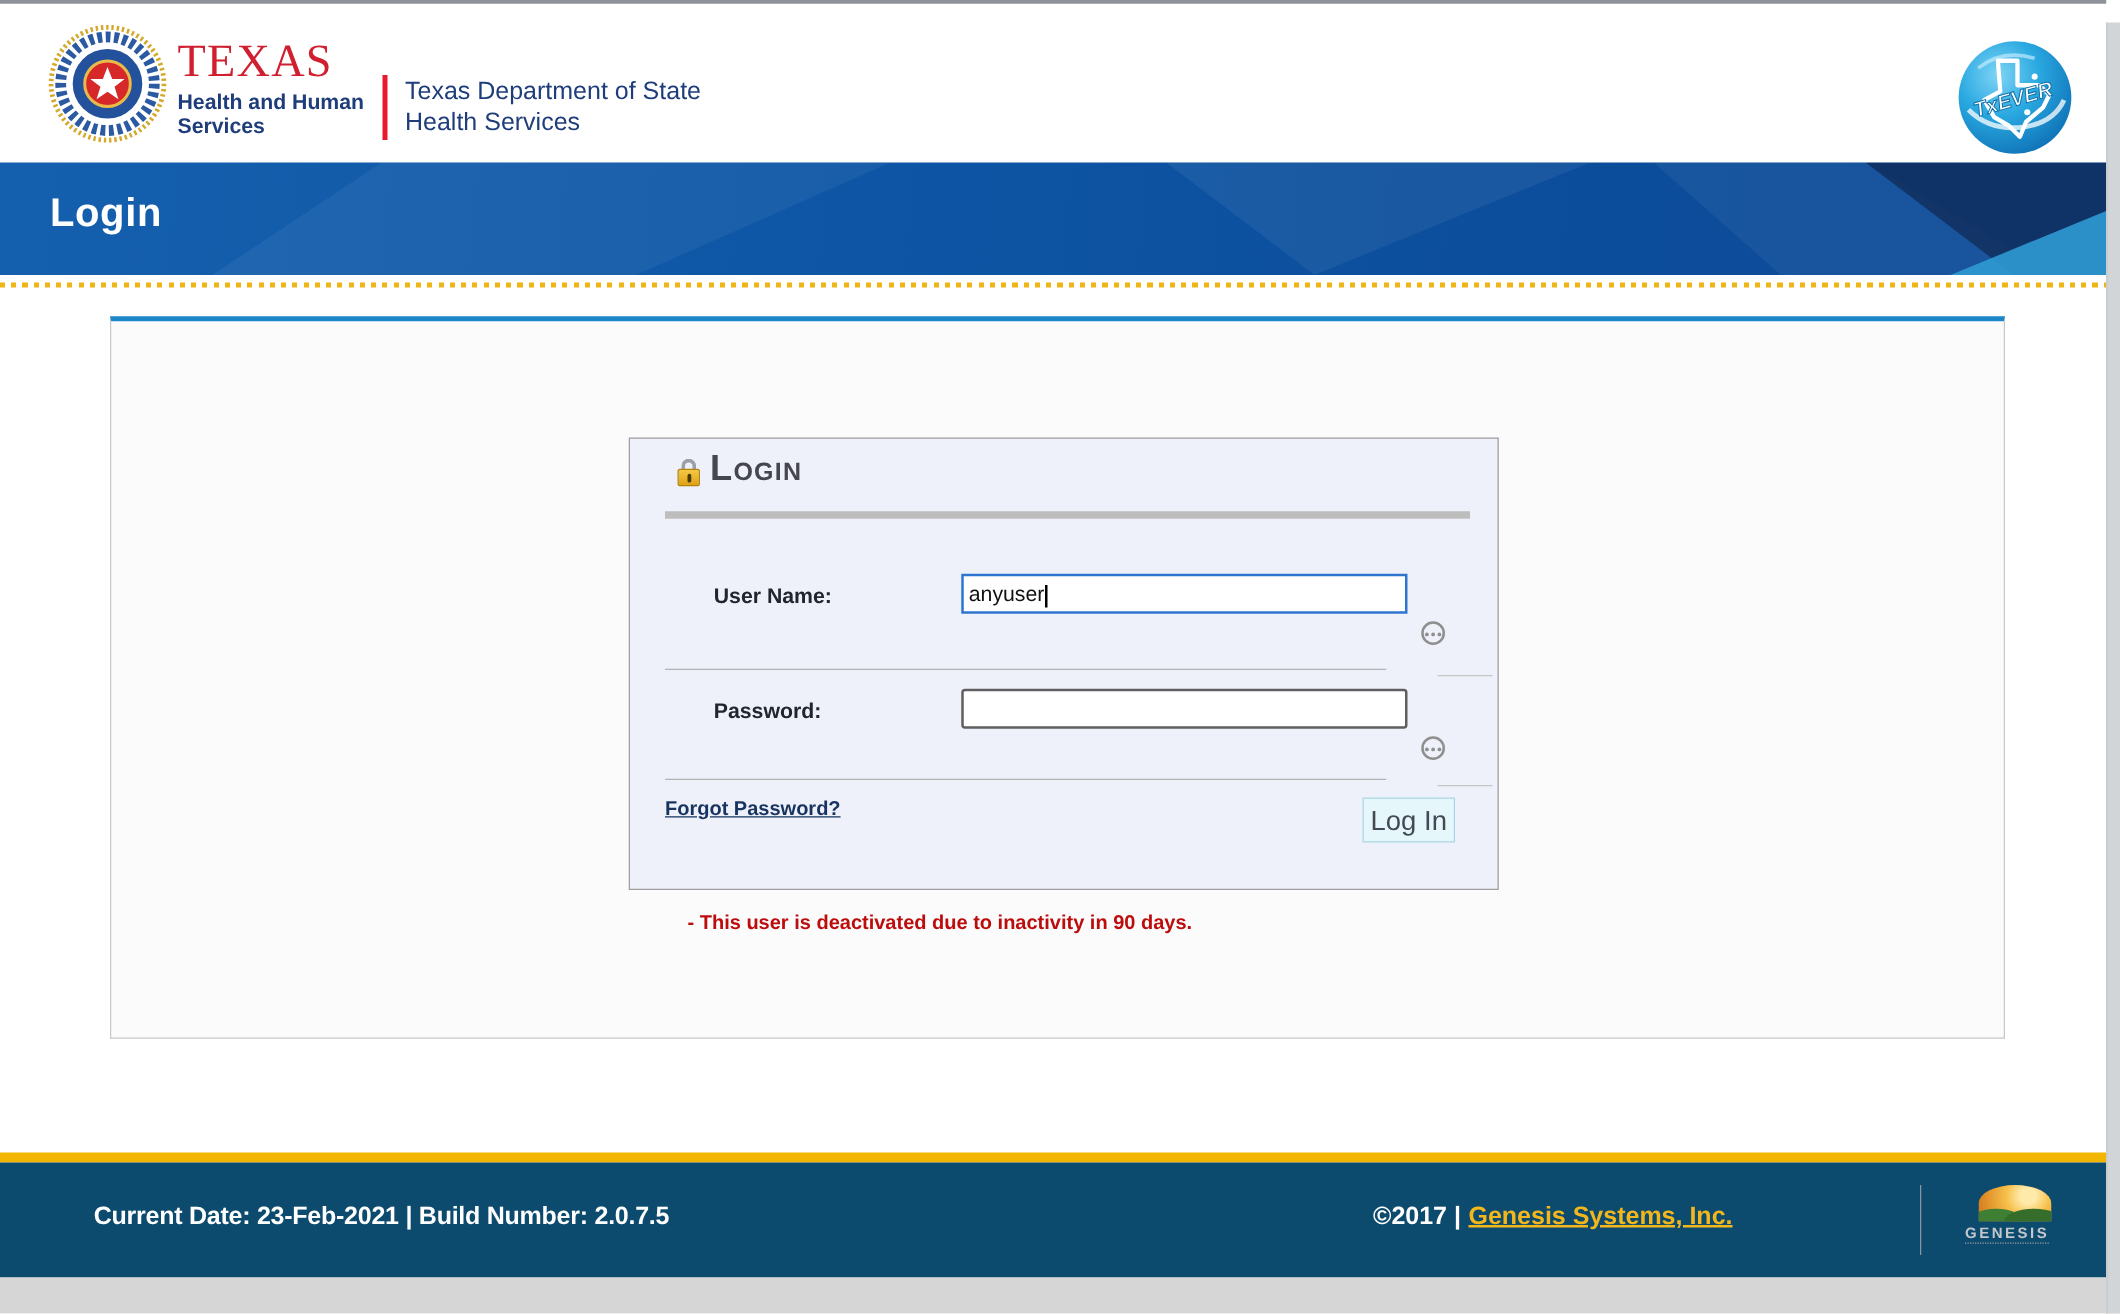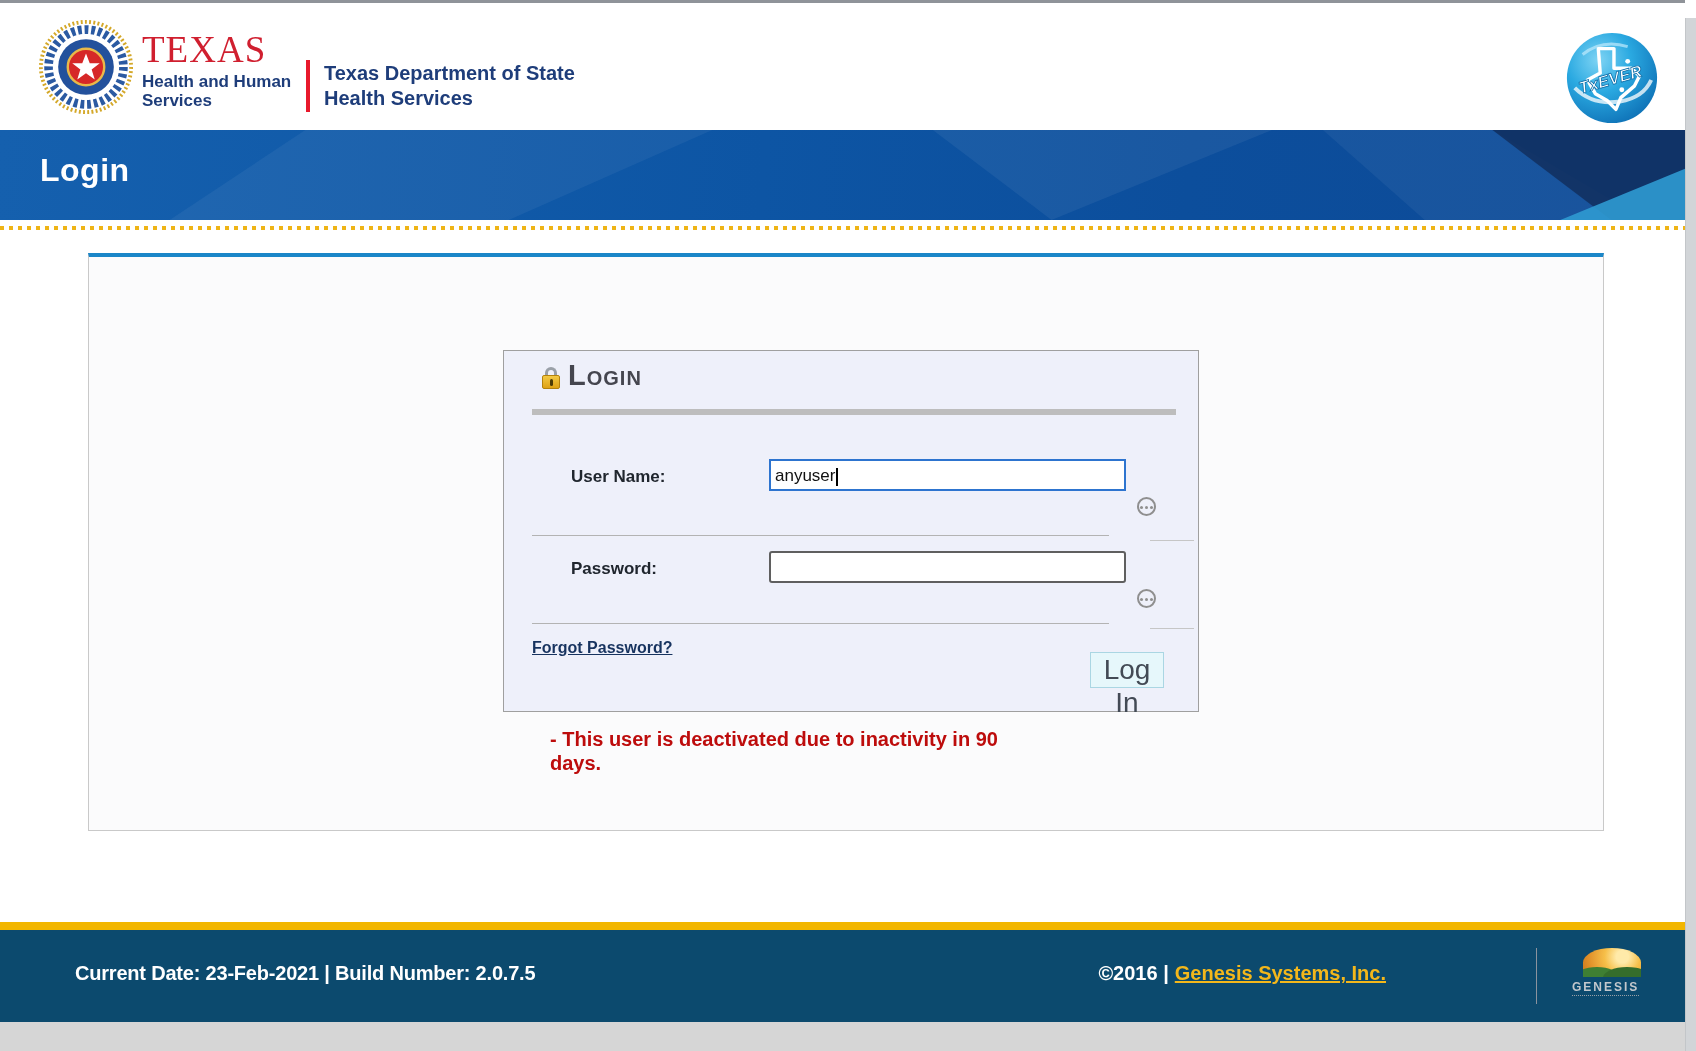--- a/index.html
+++ b/index.html
@@ -7,21 +7,21 @@
   body { font-family:"Liberation Sans", sans-serif; }
   .screen { position:relative; width:1696px; height:1051px; background:#ffffff; overflow:hidden; }
 
   
   .header { position:absolute; left:0; top:0; width:1696px; height:130px; background:#ffffff; border-top:3px solid #8f9399; }
   .seal { position:absolute; left:38px; top:16px; width:96px; height:96px; }
   .brand-block { position:absolute; left:142px; top:28px; }
   .brand-title { font-family:"Liberation Serif", serif; font-size:37px; color:#d01f2f; letter-spacing:1px; line-height:38px; }
   .brand-sub { font-size:17px; font-weight:bold; color:#1e3d7a; line-height:19px; margin-top:3px; }
   .header-divider { position:absolute; left:306px; top:57px; width:4px; height:52px; background:#e8192c; }
-  .dept-block { position:absolute; left:324px; top:58px; font-size:20px; font-weight:bold; color:#1e3d7a; line-height:25px; }
+  .dept-block { position:absolute; left:324px; top:58px; font-size:20px; font-weight:normal; color:#1e3d7a; line-height:25px; }
   .txever-logo { position:absolute; left:1563px; top:26px; width:98px; height:98px; }
 
   
   .banner { position:absolute; left:0; top:130px; width:1696px; height:90px; background:linear-gradient(95deg,#1560ae 0%,#0d55a4 45%,#0c4e9c 70%,#0d4a97 100%); overflow:hidden; }
   .banner .poly { position:absolute; inset:0; }
   .poly-a { background:#ffffff; opacity:0.05; clip-path:polygon(18% 0,42% 0,30% 100%,10% 100%); }
   .poly-b { background:#ffffff; opacity:0.06; clip-path:polygon(55% 0,75% 0,62% 100%); }
   .poly-c { background:#122f5e; opacity:0.85; clip-path:polygon(88% 0,100% 0,100% 100%,95% 100%); }
   .poly-d { background:#2f9ad1; opacity:0.9; clip-path:polygon(92% 100%,100% 38%,100% 100%); }
   .poly-e { background:#ffffff; opacity:0.05; clip-path:polygon(78% 0,88% 0,97% 100%,84% 100%); }
@@ -56,23 +56,23 @@
   .ring-1 { left:633px; top:146px; }
   .ring-2 { left:633px; top:238px; }
 
   .sep { position:absolute; height:1px; background:#b3b3b3; }
   .sep-1a { left:28px; top:184px; width:577px; }
   .sep-1b { left:646px; top:189px; width:44px; background:#c6c6c6; }
   .sep-2a { left:28px; top:272px; width:577px; }
   .sep-2b { left:646px; top:277px; width:44px; background:#c6c6c6; }
 
   .forgot-link { position:absolute; left:28px; top:288px; font-size:16px; font-weight:bold; color:#17335f; text-decoration:underline; cursor:pointer; }
-  .login-btn { position:absolute; left:586px; top:301px; width:74px; height:36px; background:#e6f7fb; border:1px solid #aad6e3; font-family:"Liberation Sans", sans-serif; font-size:28px; color:#434a55; text-align:center; line-height:33px; cursor:pointer; }
+  .login-btn { position:absolute; left:586px; top:287px; width:74px; height:36px; background:#e6f7fb; border:1px solid #aad6e3; font-family:"Liberation Sans", sans-serif; font-size:22px; color:#434a55; text-align:center; line-height:33px; cursor:pointer; }
 
-  .error-msg { position:absolute; left:461px; top:470px; width:478px; font-size:20px; font-weight:bold; color:#bd0c0c; line-height:24px; }
+  .error-msg { position:absolute; left:461px; top:470px; width:478px; font-size:16px; font-weight:bold; color:#bd0c0c; line-height:24px; }
 
   
   .footer-gold { position:absolute; left:0; top:922px; width:1696px; height:8px; background:#f2b600; }
   .footer { position:absolute; left:0; top:930px; width:1696px; height:92px; background:#0c4a6e; color:#ffffff; }
   .footer-left { position:absolute; left:75px; top:32px; font-size:20px; font-weight:bold; letter-spacing:-0.2px; }
   .footer-right { position:absolute; right:310px; top:32px; font-size:20px; font-weight:bold; white-space:nowrap; }
   .footer-copy { color:#ffffff; }
   .footer-link { color:#f3b71b; text-decoration:underline; cursor:pointer; margin-left:6px; }
   .footer-divider { position:absolute; left:1536px; top:18px; width:1px; height:56px; background:#8b939e; }
   .genesis-logo { position:absolute; left:1572px; top:18px; width:80px; height:56px; }
@@ -170,21 +170,21 @@
       <button class="login-btn">Log In</button>
     </div>
 
     <div class="error-msg">- This user is deactivated due to inactivity in 90 days.</div>
   </div>
 
   <div class="footer-gold"></div>
   <div class="footer">
     <div class="footer-left">Current Date: 23-Feb-2021 | Build Number: 2.0.7.5</div>
     <div class="footer-right">
-      <span class="footer-copy">©2016 |</span><a class="footer-link">Genesis Systems, Inc.</a>
+      <span class="footer-copy">©2017 |</span><a class="footer-link">Genesis Systems, Inc.</a>
     </div>
     <div class="footer-divider"></div>
     <div class="genesis-logo">
       <div class="genesis-arch"></div>
       <div class="genesis-text">GENESIS</div>
     </div>
   </div>
   <div class="bottom-strip"></div>
 
   <div class="scrollbar">

